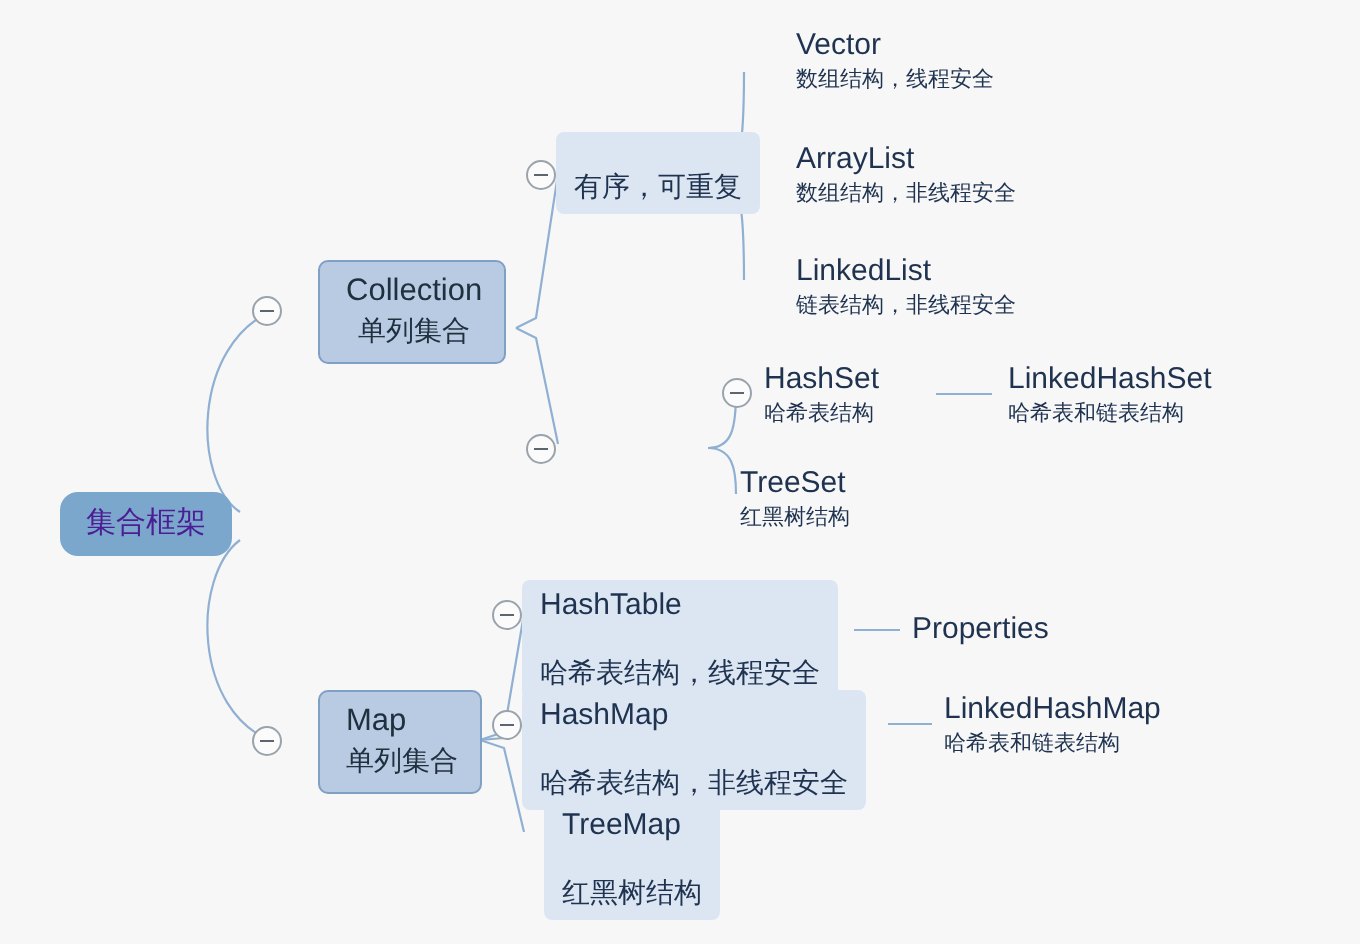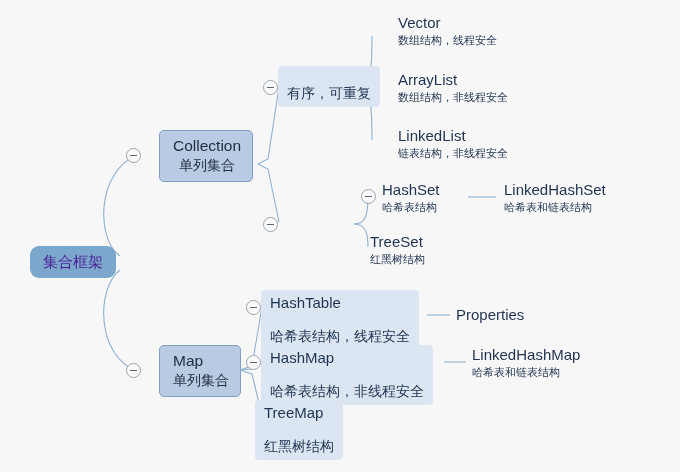--- a/index.html
+++ b/index.html
@@ -218,21 +218,21 @@
     <span class="sub">哈希表结构，线程安全</span>
   </div>
   <div class="toggle" style="left:246px; top:300px;"></div>
 
   <div class="node soft" style="left:261px; top:345px;">
     <span class="title">HashMap</span>
     <span class="sub">哈希表结构，非线程安全</span>
   </div>
   <div class="toggle" style="left:246px; top:355px;"></div>
 
-  <div class="node soft" style="left:255px; top:400px;">
+  <div class="node soft" style="left:272px; top:400px;">
     <span class="title">TreeMap</span>
     <span class="sub">红黑树结构</span>
   </div>
 
   <div class="node leaf" style="left:456px; top:305px;">
     <span class="title">Properties</span>
   </div>
 
   <div class="node leaf" style="left:472px; top:345px;">
     <span class="title">LinkedHashMap</span>

